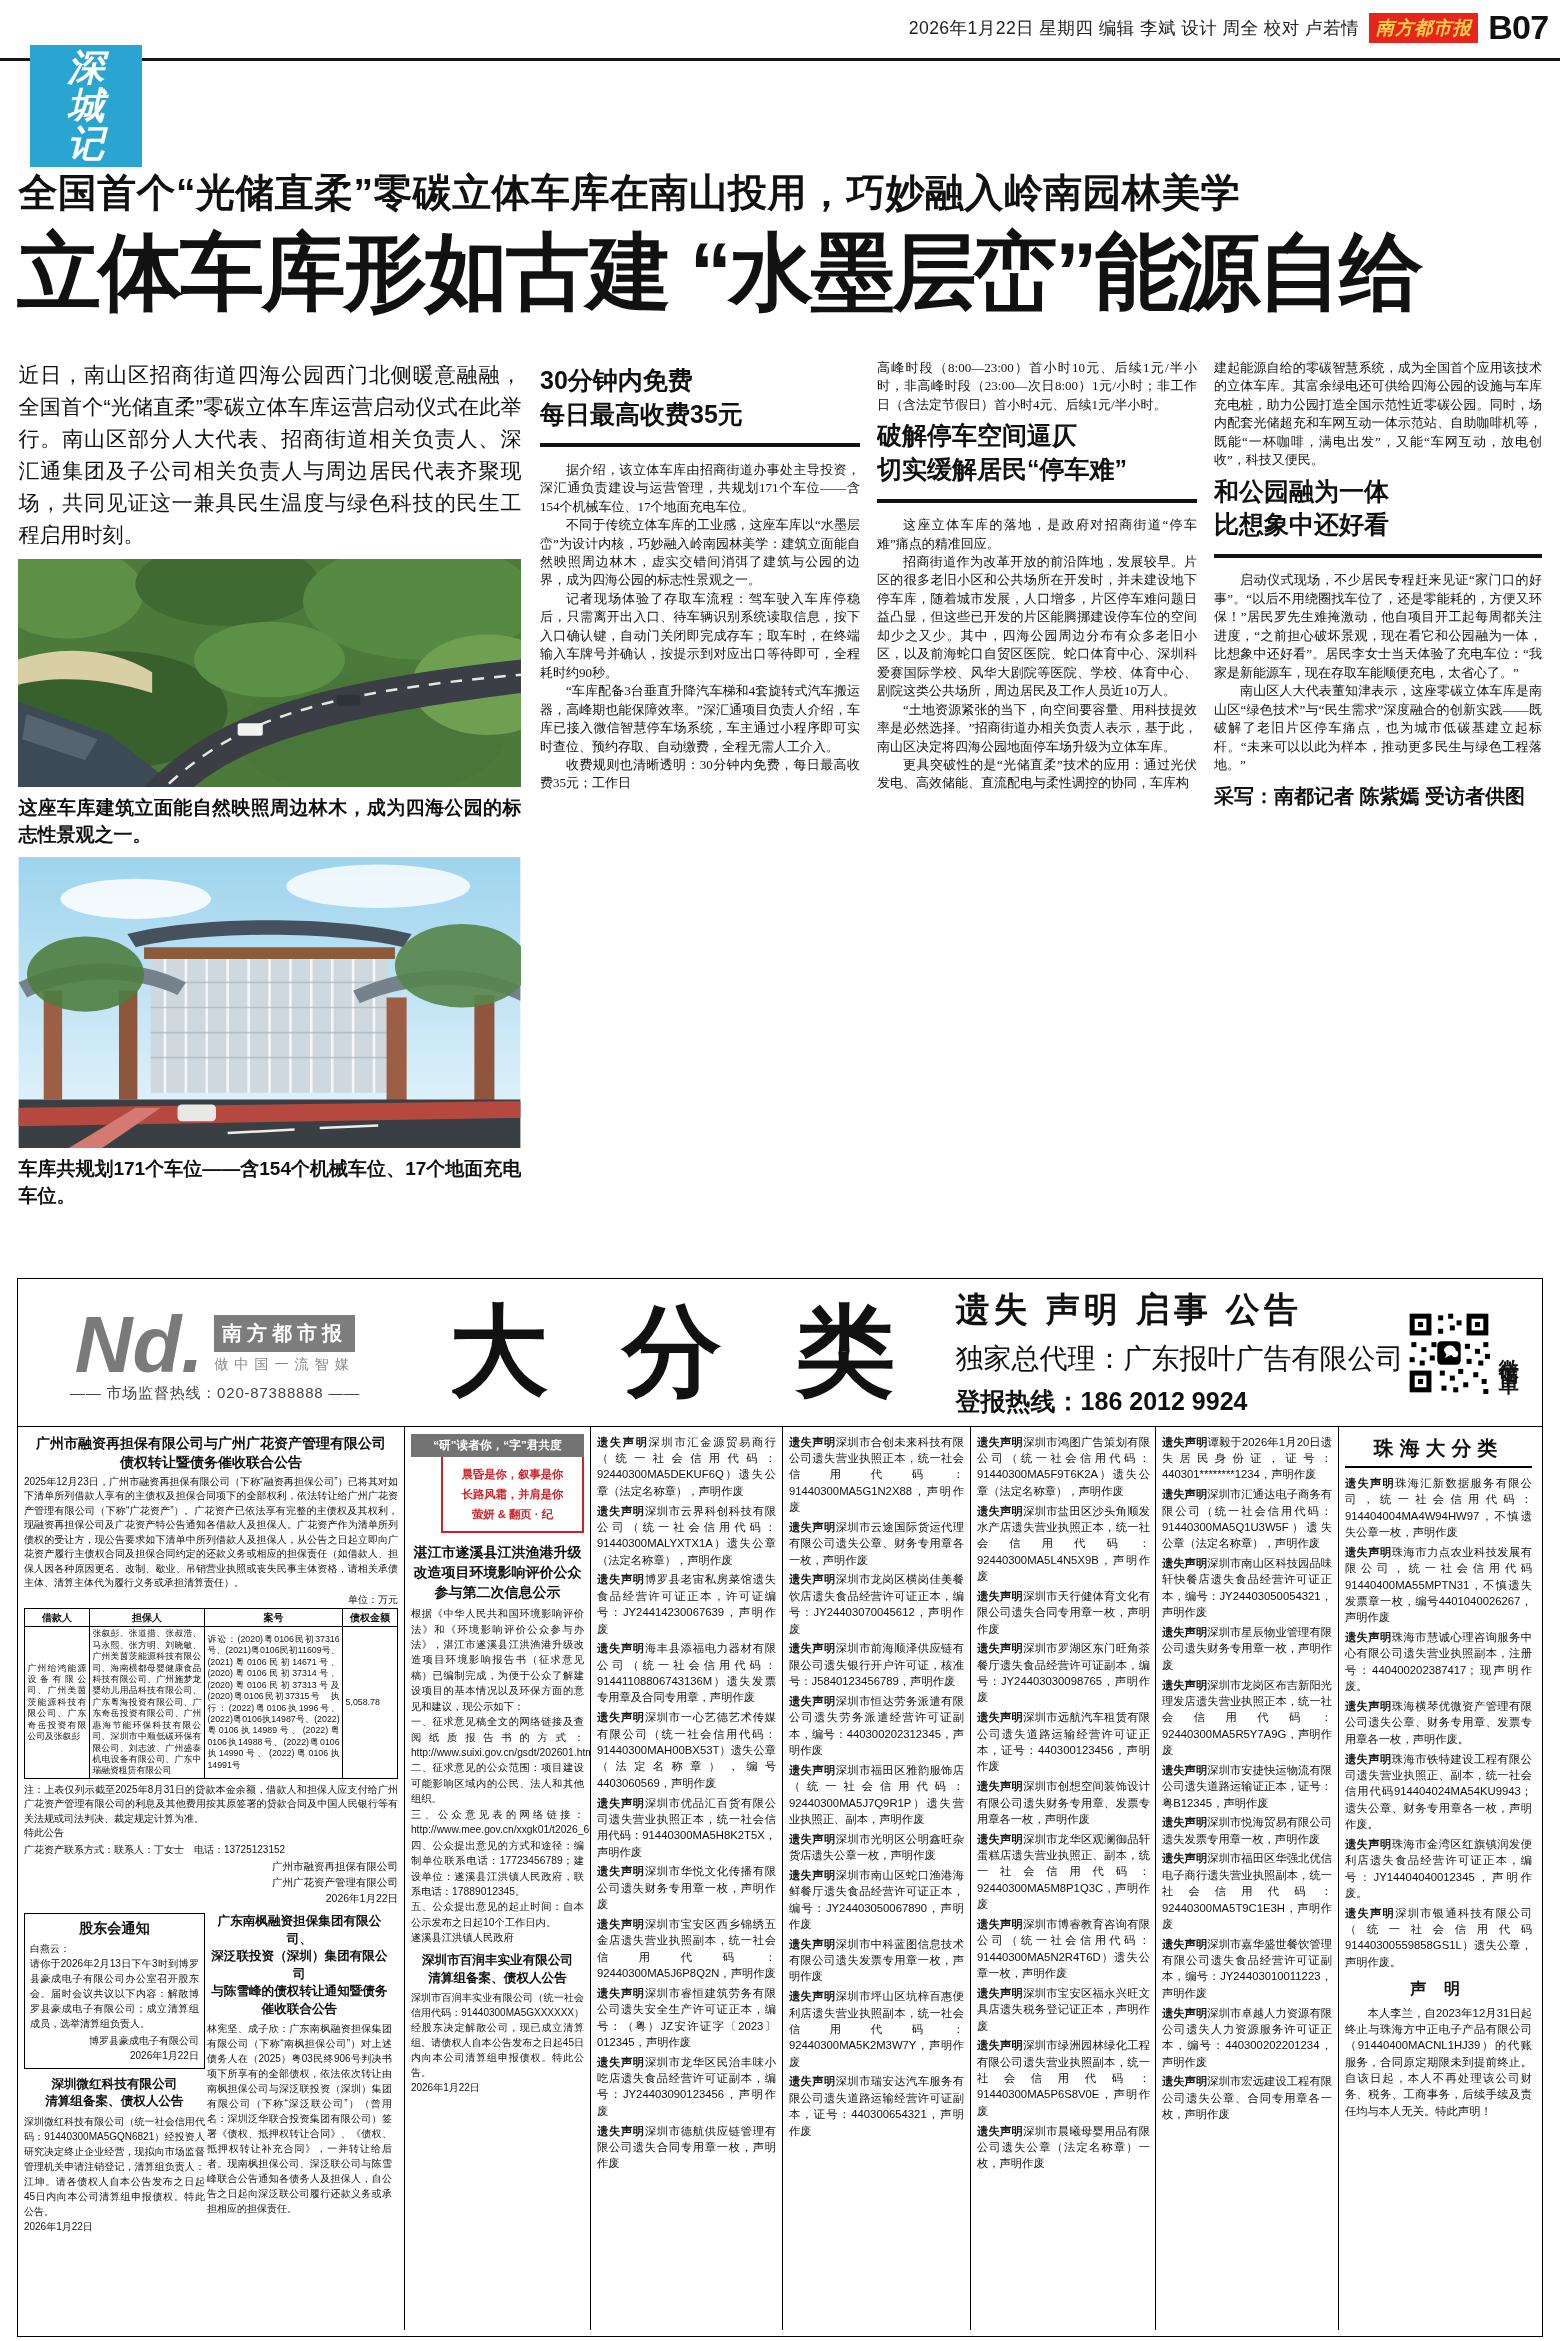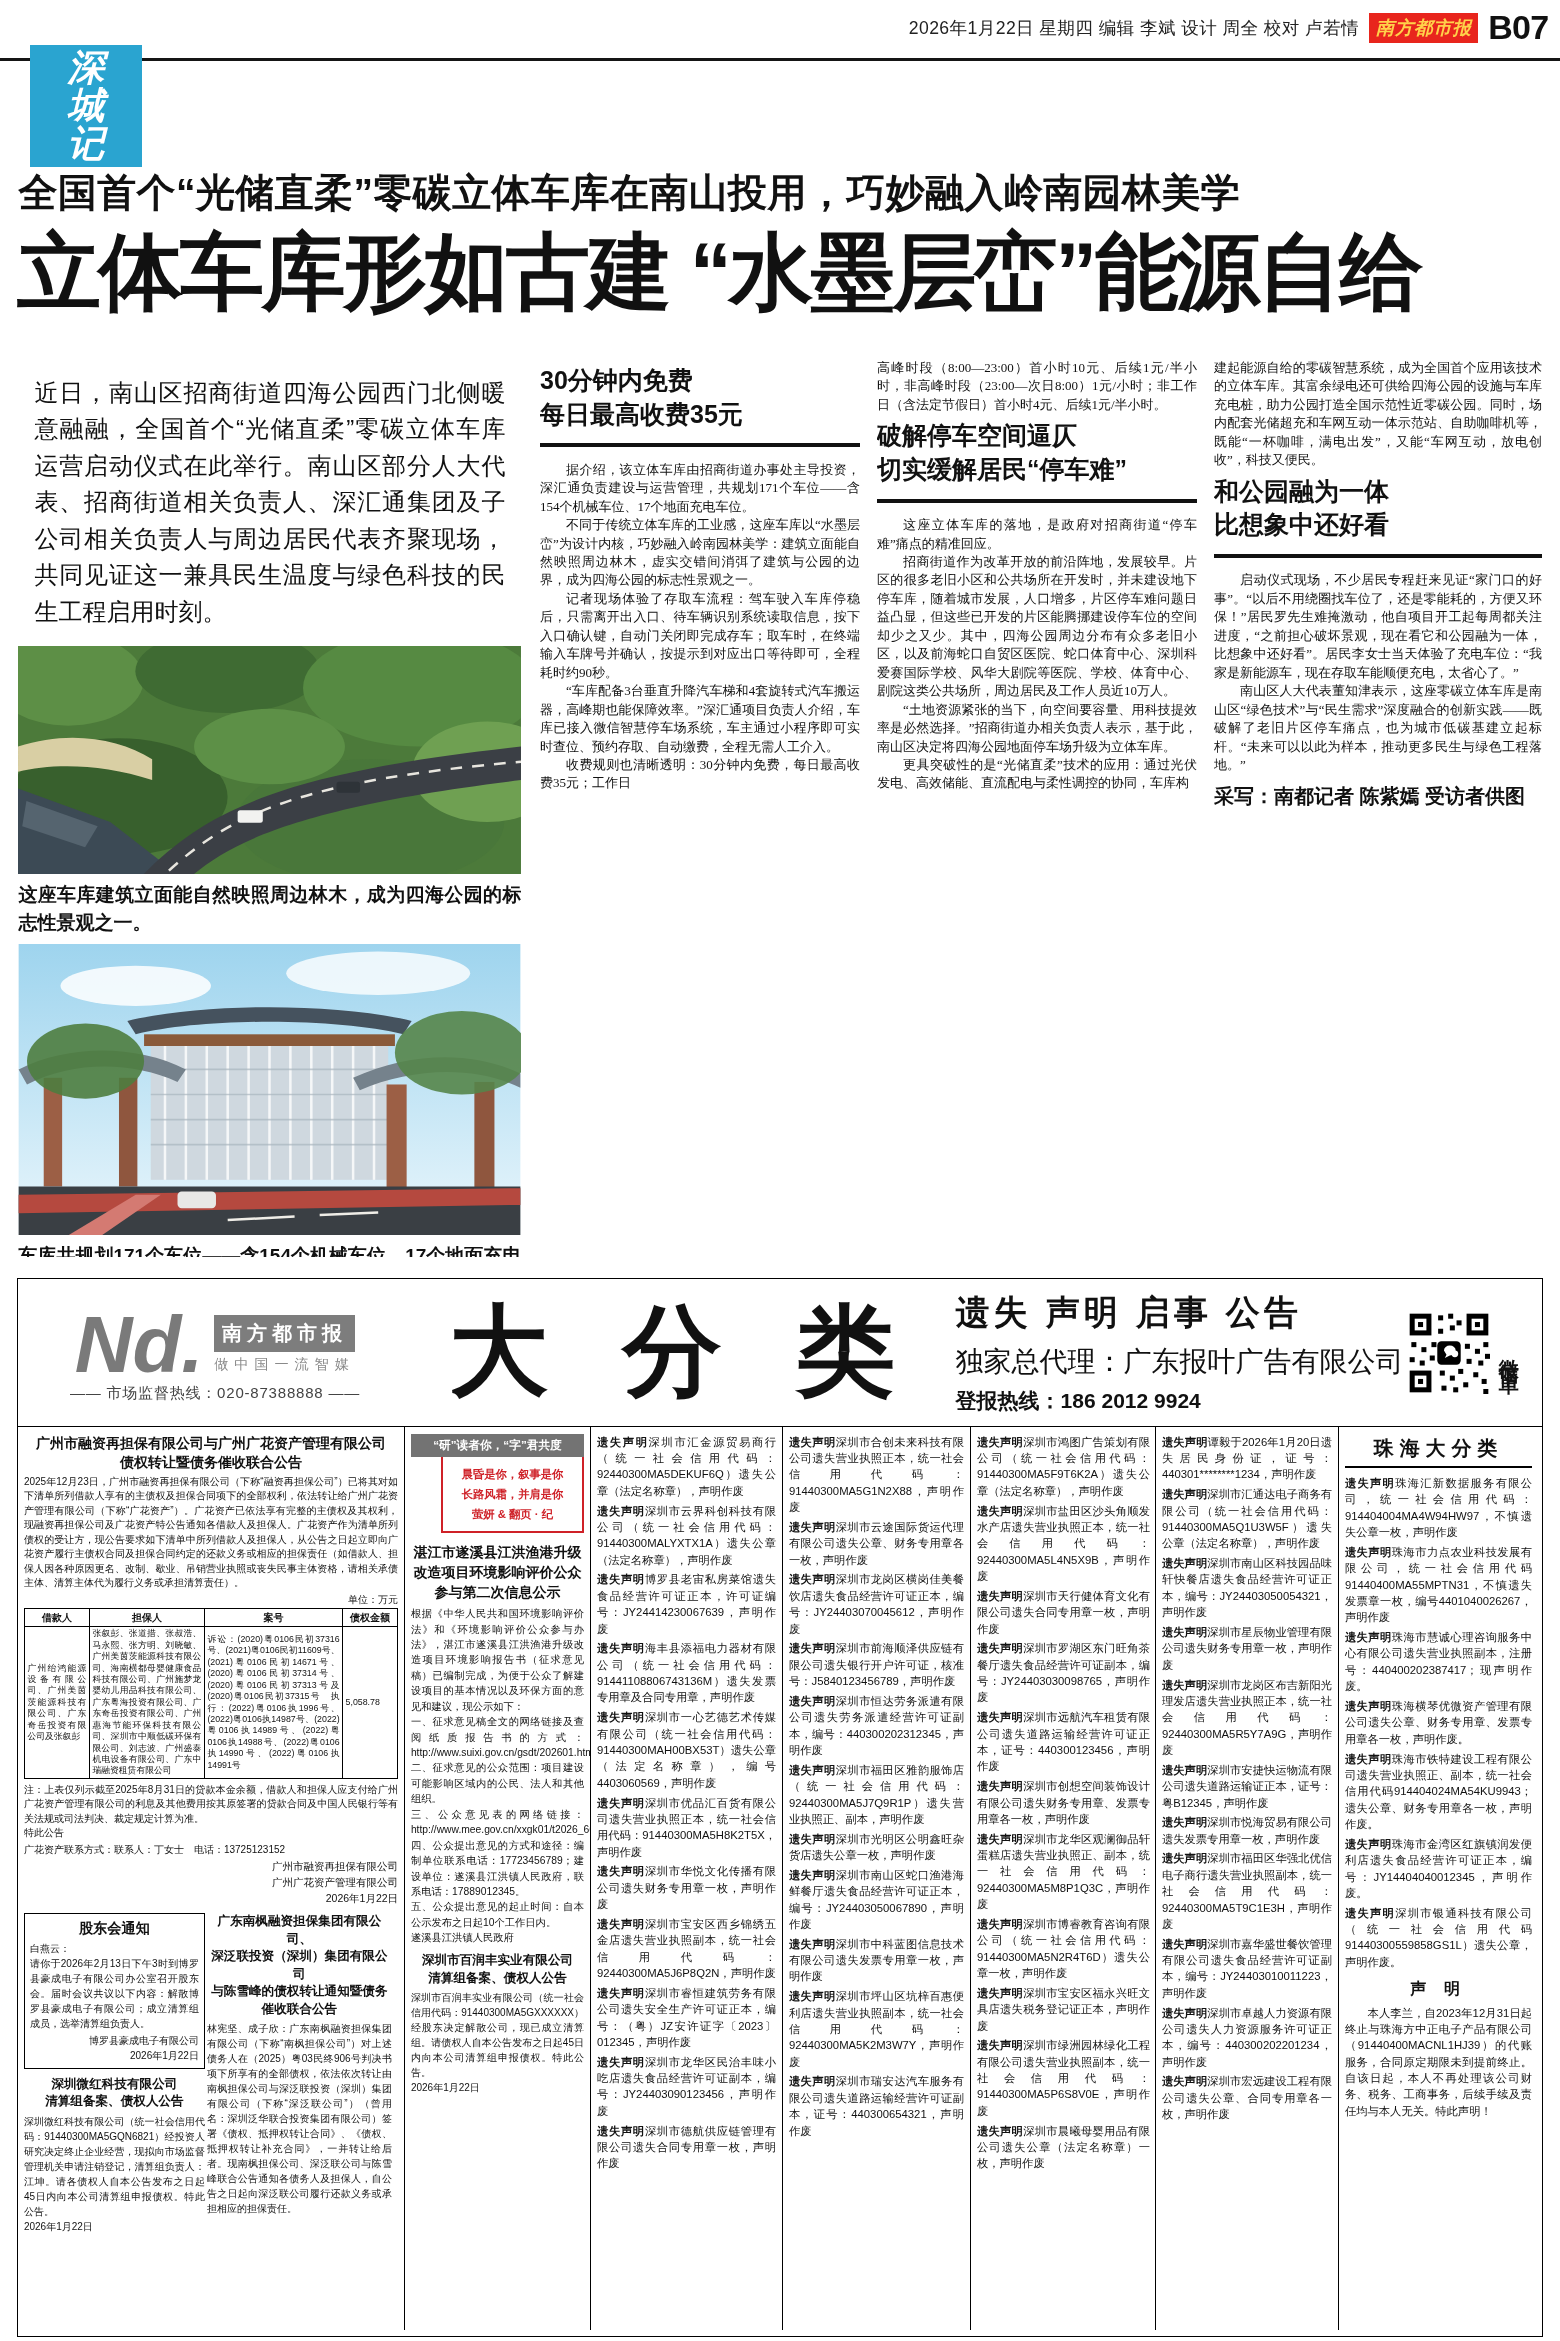--- a/index.html
+++ b/index.html
@@ -19,21 +19,21 @@
   .kicker{position:absolute;left:18.4px;top:166px;width:1533px;font-size:39px;font-weight:700;
           letter-spacing:0.4px;white-space:nowrap;}
   .headline{position:absolute;left:17px;top:216px;width:1541px;font-size:84px;font-weight:900;
             letter-spacing:-2.5px;white-space:nowrap;}
   
   .col{position:absolute;top:359px;height:898px;overflow:hidden;}
   .col1{left:18.4px;width:503px;}
   .col2{left:540px;width:320px;}
   .col3{left:877px;width:320px;}
   .col4{left:1214px;width:328px;}
-  .intro{font-size:24px;line-height:1.52;text-align:justify;margin:16px;}
+  .intro{font-size:21px;line-height:1.52;text-align:justify;margin:0;}
   .photo{width:100%;display:block;margin:8.4px 0 6.7px;}
   .caption{font-size:19px;font-weight:700;line-height:1.45;text-align:justify;margin:0 0 6.7px;}
   .bodytext p{font-family:"Liberation Serif",serif;font-size:13px;line-height:1.42;
               text-align:justify;margin:0;text-indent:2em;}
   .bodytext p.noindent{text-indent:0;}
   .sechead{font-size:25px;font-weight:900;line-height:1.35;margin:5px 0 0;}
   .secrule{height:4.2px;background:#111;margin:11.7px 0 13.4px;}
   .byline{font-size:20px;font-weight:800;margin-top:8.4px;}
   
   .adbox{position:absolute;left:17px;top:1278px;width:1524px;height:1057px;border:1.7px solid #000;}
@@ -42,21 +42,21 @@
   .ad-logo-row{display:flex;align-items:center;gap:10px;}
   .nd{font-size:80px;font-weight:900;font-style:italic;color:#7a7a7a;line-height:.9;}
   .brandcol{display:flex;flex-direction:column;gap:3.4px;align-items:center;}
   .brandbox{background:#7d7d7d;color:#fff;font-weight:800;font-size:20px;letter-spacing:5px;padding:5px 8.4px;}
   .slogan{color:#8a8a8a;font-size:14.2px;letter-spacing:5.9px;}
   .hotline{font-size:15px;color:#444;letter-spacing:0.8px;}
   .ad-big{flex:1;text-align:center;font-size:99px;font-weight:900;letter-spacing:23.5px;white-space:nowrap;}
   .ad-right{width:452px;display:flex;flex-direction:column;gap:6.7px;}
   .ad-services{font-size:34px;font-weight:900;letter-spacing:4.2px;}
   .ad-agent{font-size:28px;font-weight:400;}
-  .ad-phone{font-size:21px;font-weight:900;}
+  .ad-phone{font-size:25px;font-weight:900;}
   .ad-qr{width:126px;display:flex;align-items:center;gap:6.7px;margin-right:8.4px;}
   .wechat-v{writing-mode:vertical-rl;font-size:20px;font-weight:800;letter-spacing:5px;}
   .ad-body{position:relative;height:903px;}
   .adcol{position:absolute;top:0;height:903px;padding:6.7px 5.9px;box-sizing:border-box;
          overflow:hidden;border-left:0.8px solid #000;}
   .adcolA{left:0;width:386px;border-left:none;}
   .adcolB{left:386px;width:186px;}
   .adcolC{left:572px;width:192px;}
   .adcolD{left:764px;width:188px;}
   .adcolE{left:952px;width:186px;}

